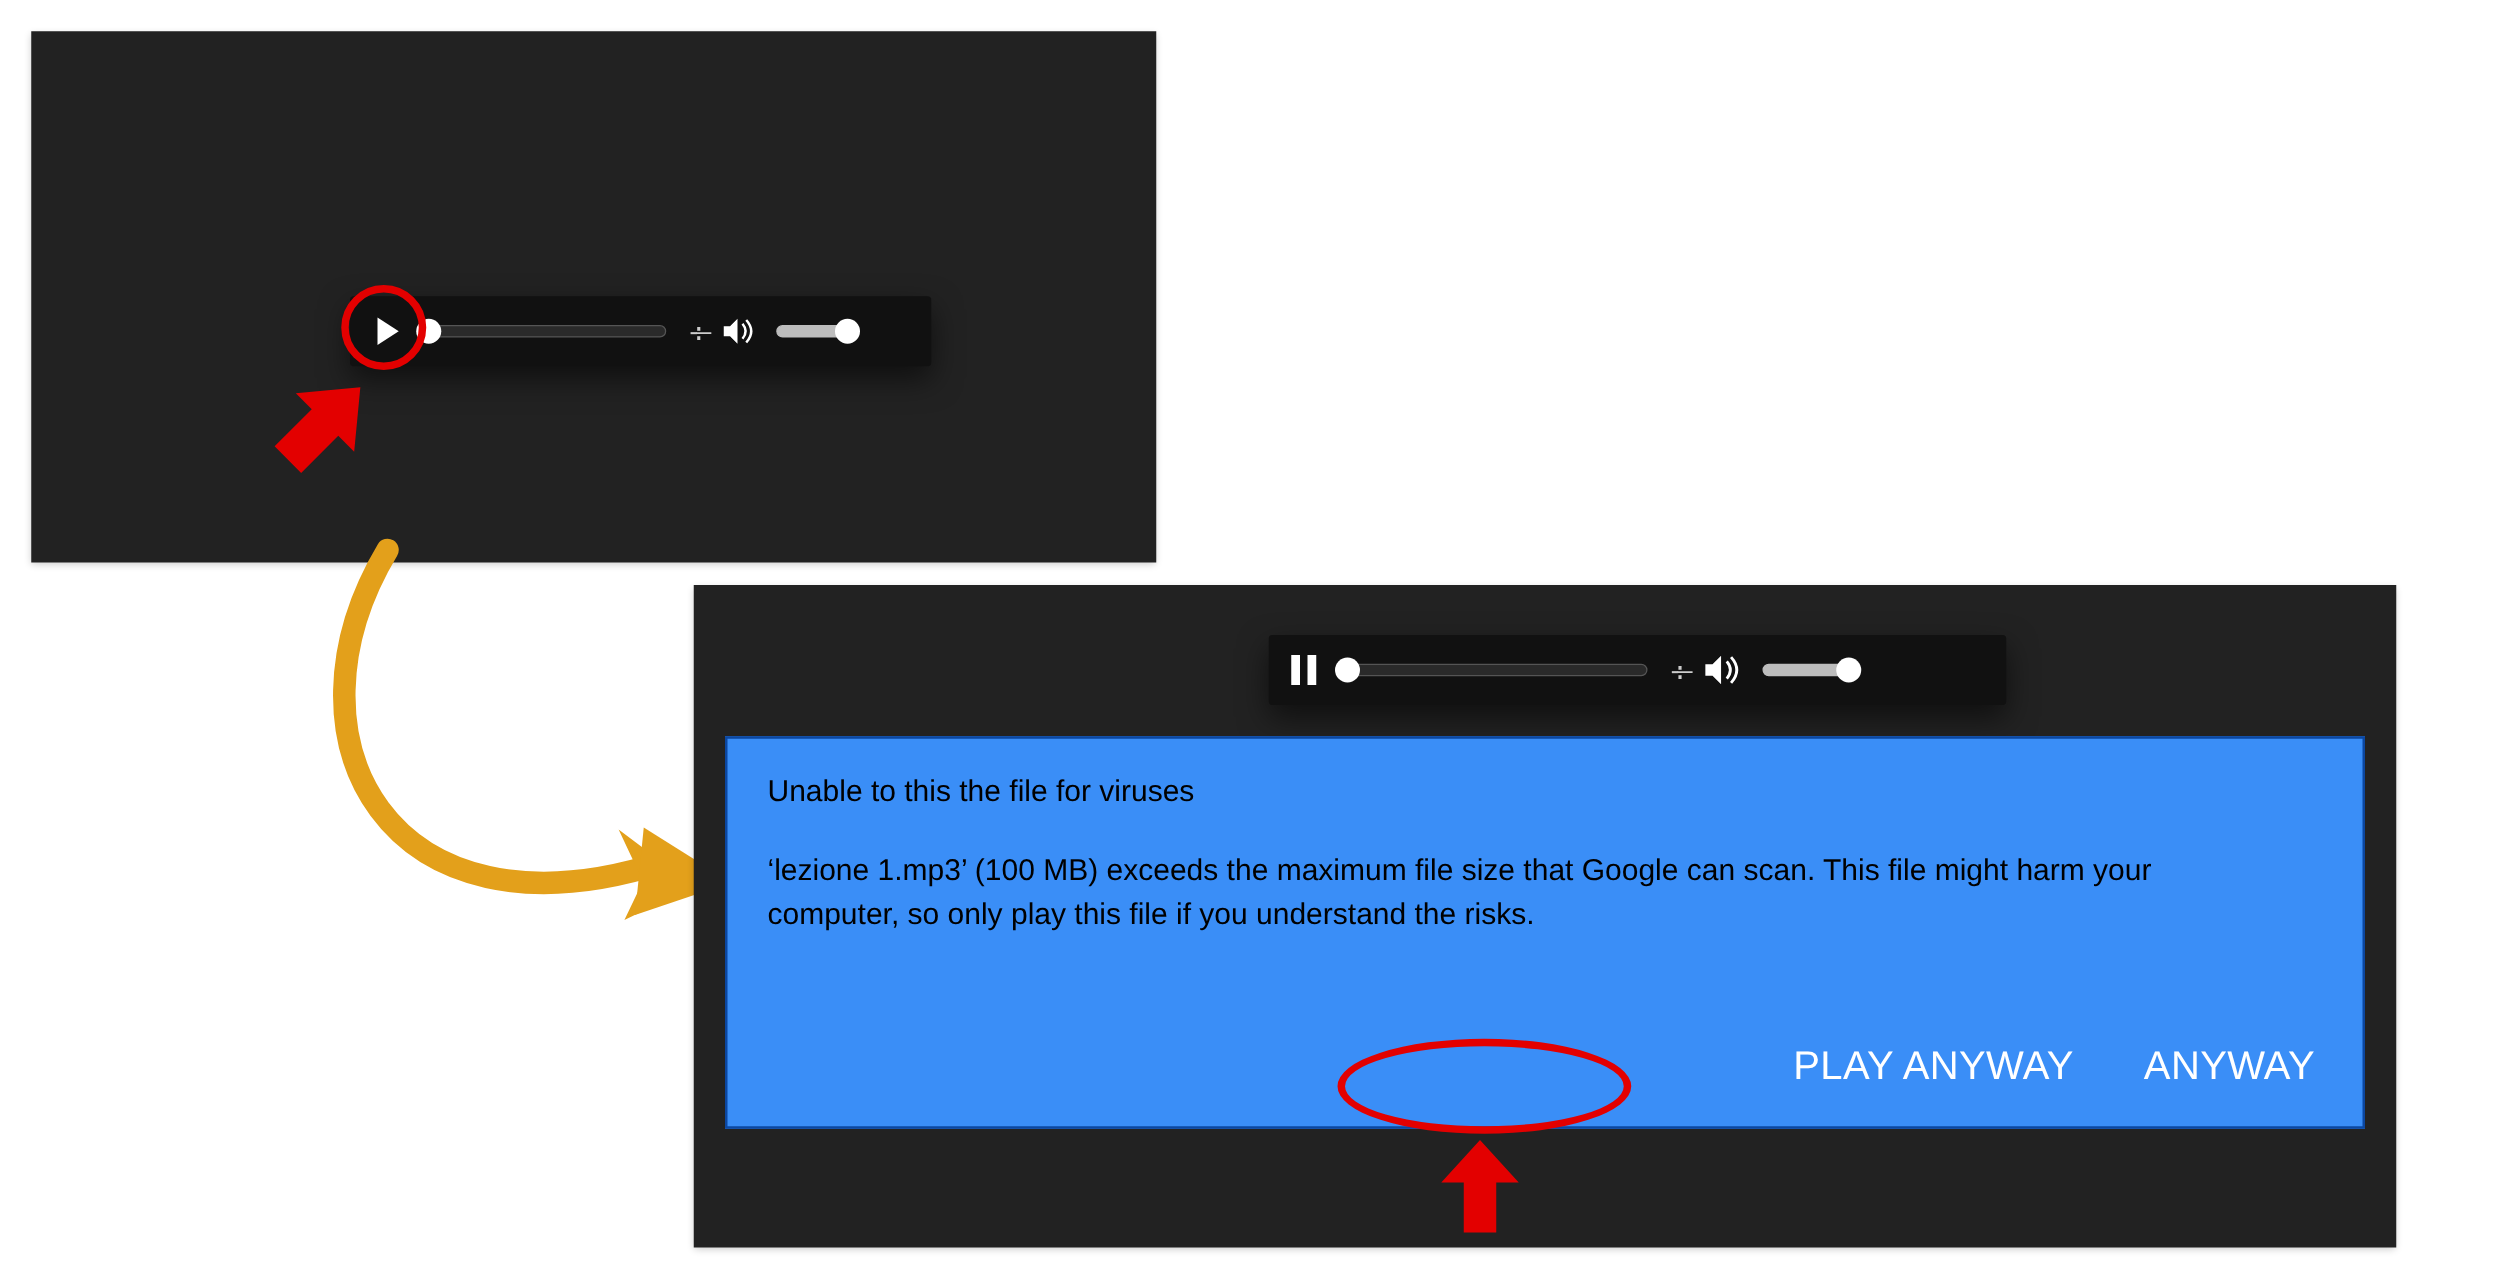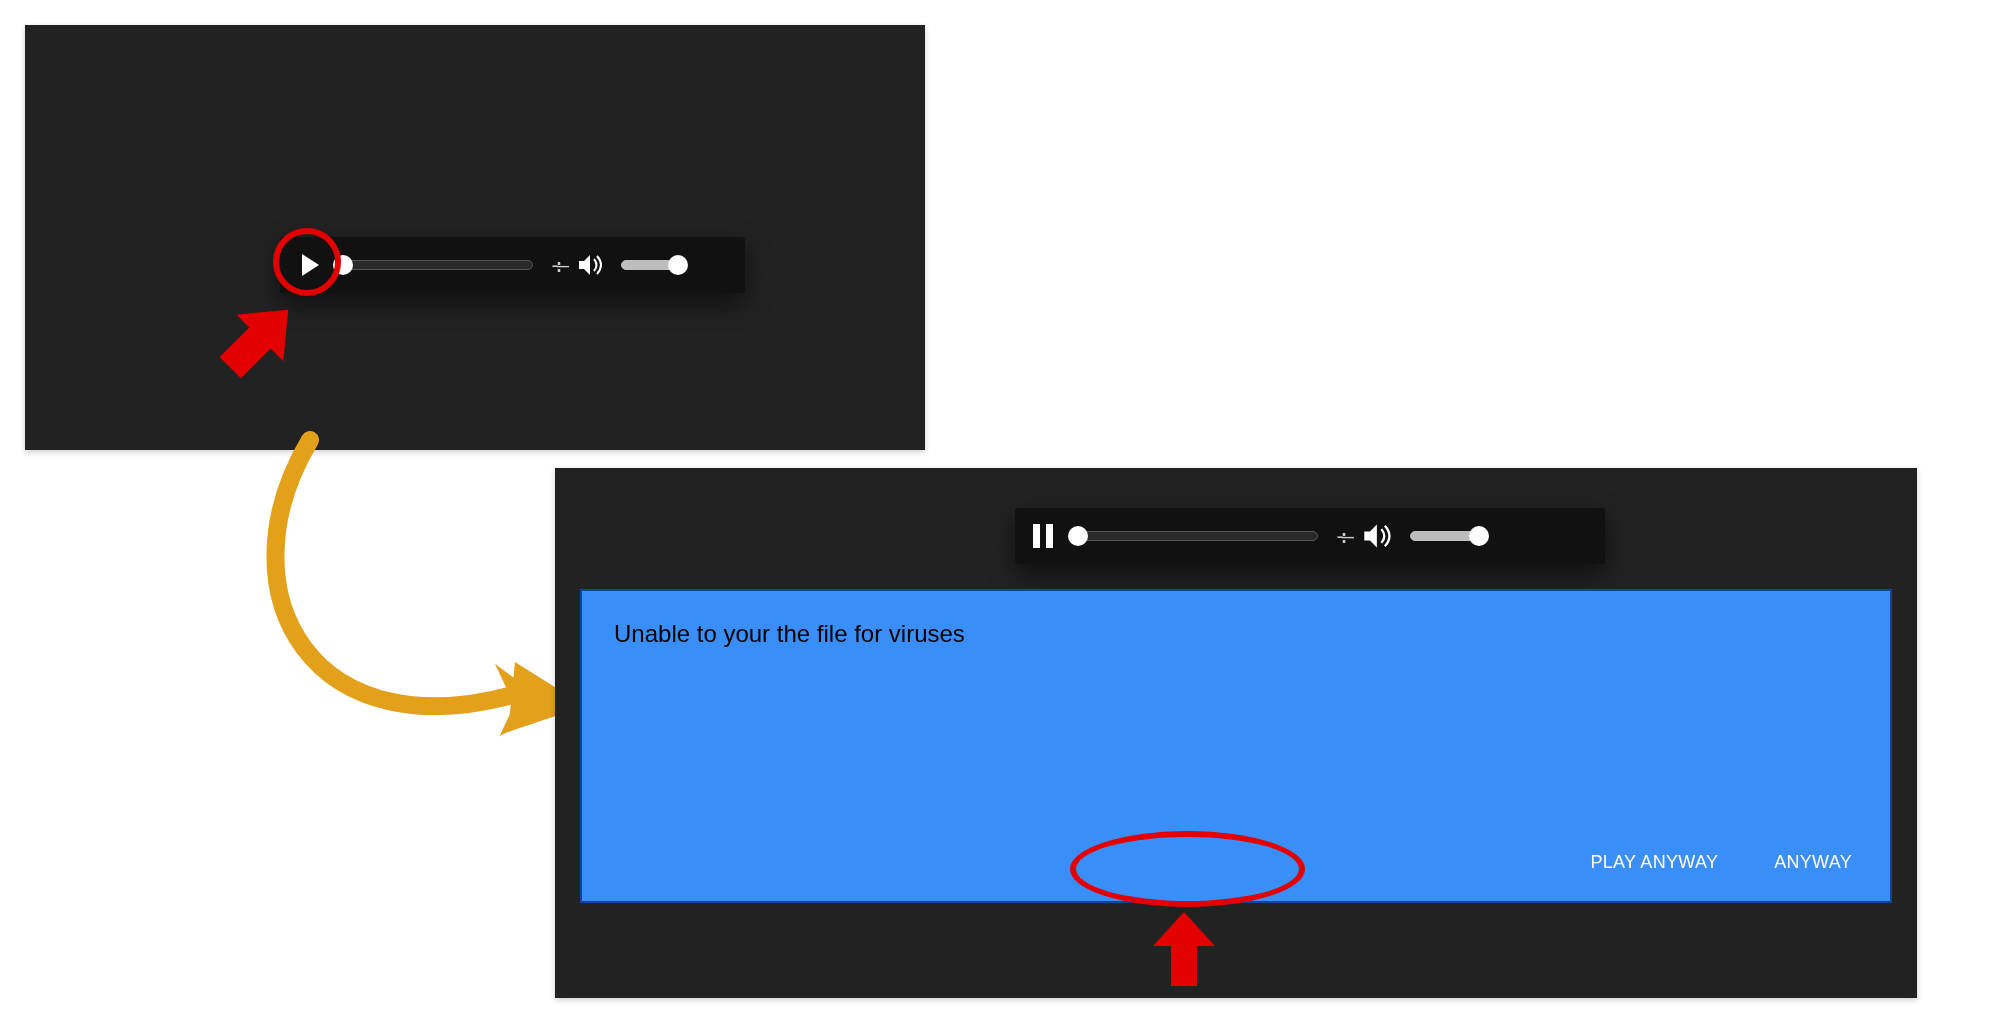--- a/index.html
+++ b/index.html
@@ -110,21 +110,21 @@
       display: flex;
       flex-direction: column;
     }
     .dialog-title { margin-bottom: 28px; }
     .dialog-body { flex: 0 0 auto; max-width: 1110px; }
     .dialog-actions {
       margin-top: auto;
       display: flex;
       justify-content: flex-end;
       gap: 44px;
-      font-size: 18px;
+      font-size: 32px;
       letter-spacing: .3px;
     }
     .dialog-actions .btn {
       color: #fff;
       cursor: pointer;
       padding: 4px 6px;
     }
     
     .red-circle {
       position: absolute;
@@ -214,21 +214,22 @@
         <path d="M17 6 q5 6 0 12" stroke="#fff" stroke-width="2" fill="none"></path>
         <path d="M20 3 q8 9 0 18" stroke="#fff" stroke-width="2" fill="none"></path>
       </svg>
     </span>
     <div class="track vol">
       <div class="thumb"></div>
     </div>
   </div>
 
   <div class="dialog">
-    <div class="dialog-title">Unable to your the file for viruses</div>
+    <div class="dialog-title">Unable to this the file for viruses</div>
+    <div class="dialog-body">‘lezione 1.mp3’ (100 MB) exceeds the maximum file size that Google can scan. This file might harm your computer, so only play this file if you understand the risks.</div>
     <div class="dialog-actions">
       <span class="btn">PLAY ANYWAY</span>
       <span class="btn">ANYWAY</span>
     </div>
   </div>
 
   <div class="red-ellipse ellipse-2"></div>
 
   <svg class="red-arrow-2" viewBox="0 0 70 78">
     <polygon points="35,2 66,36 48,36 48,76 22,76 22,36 4,36" fill="#e30000"></polygon>

